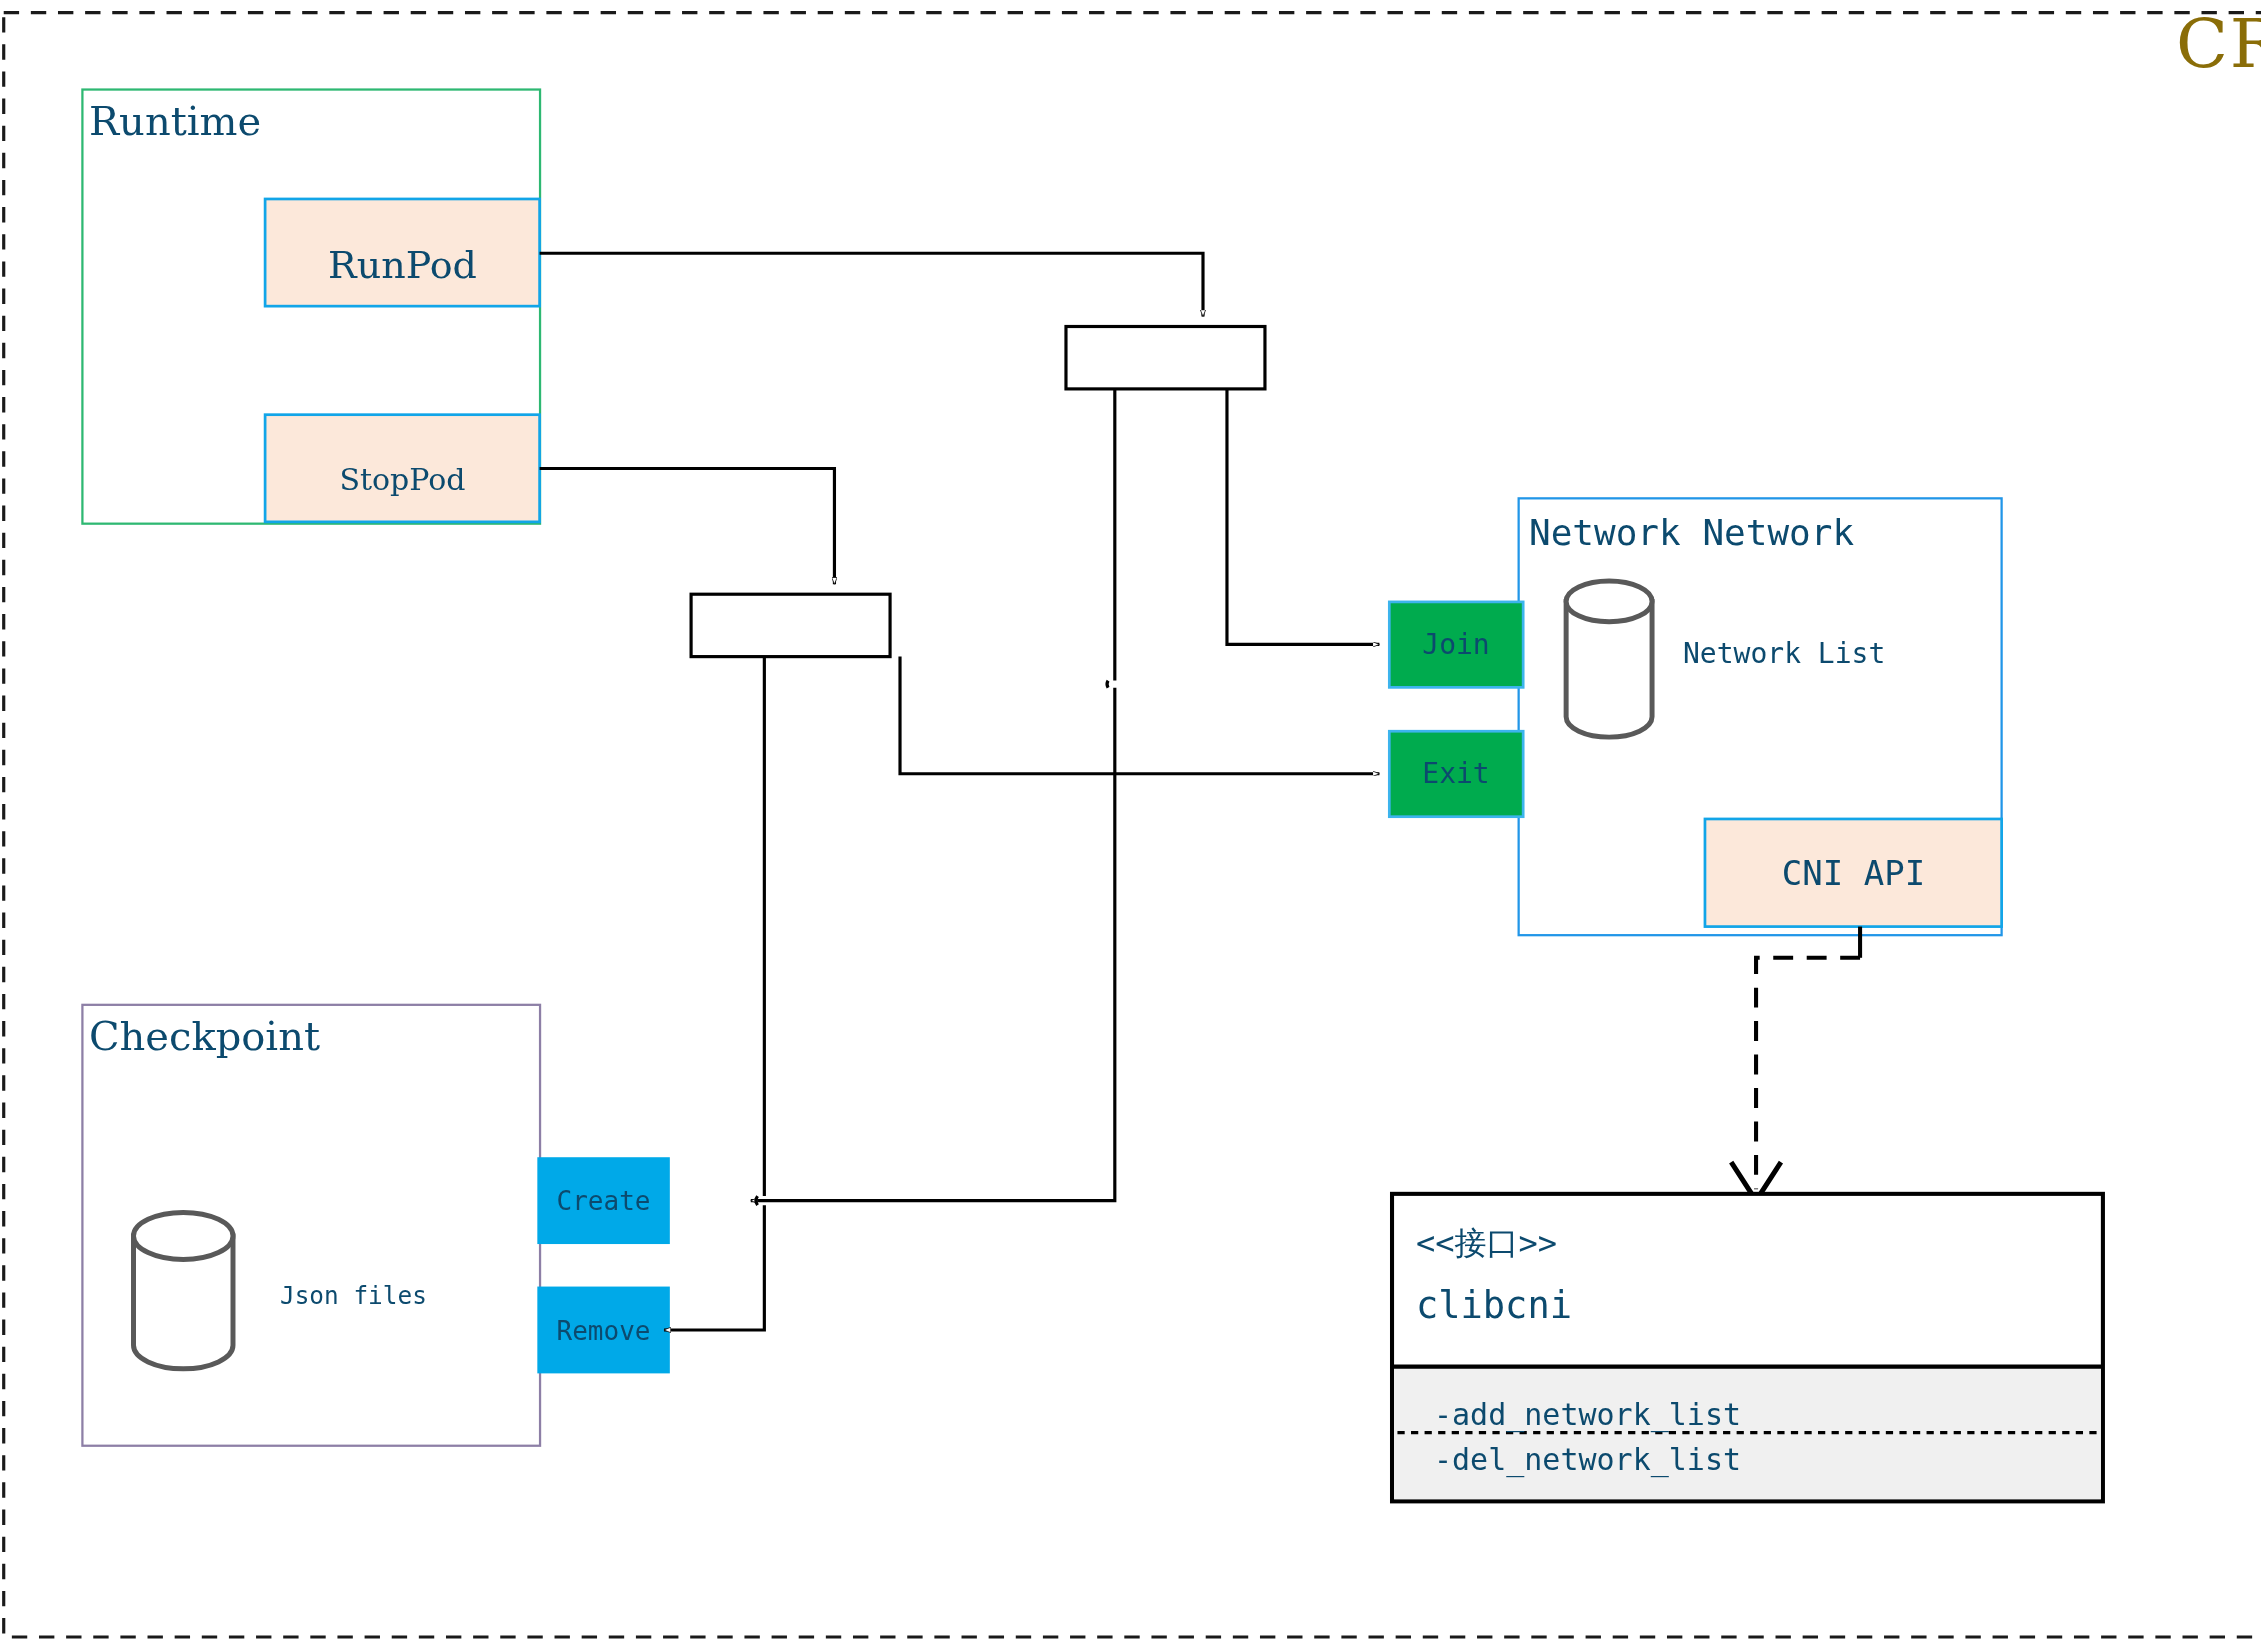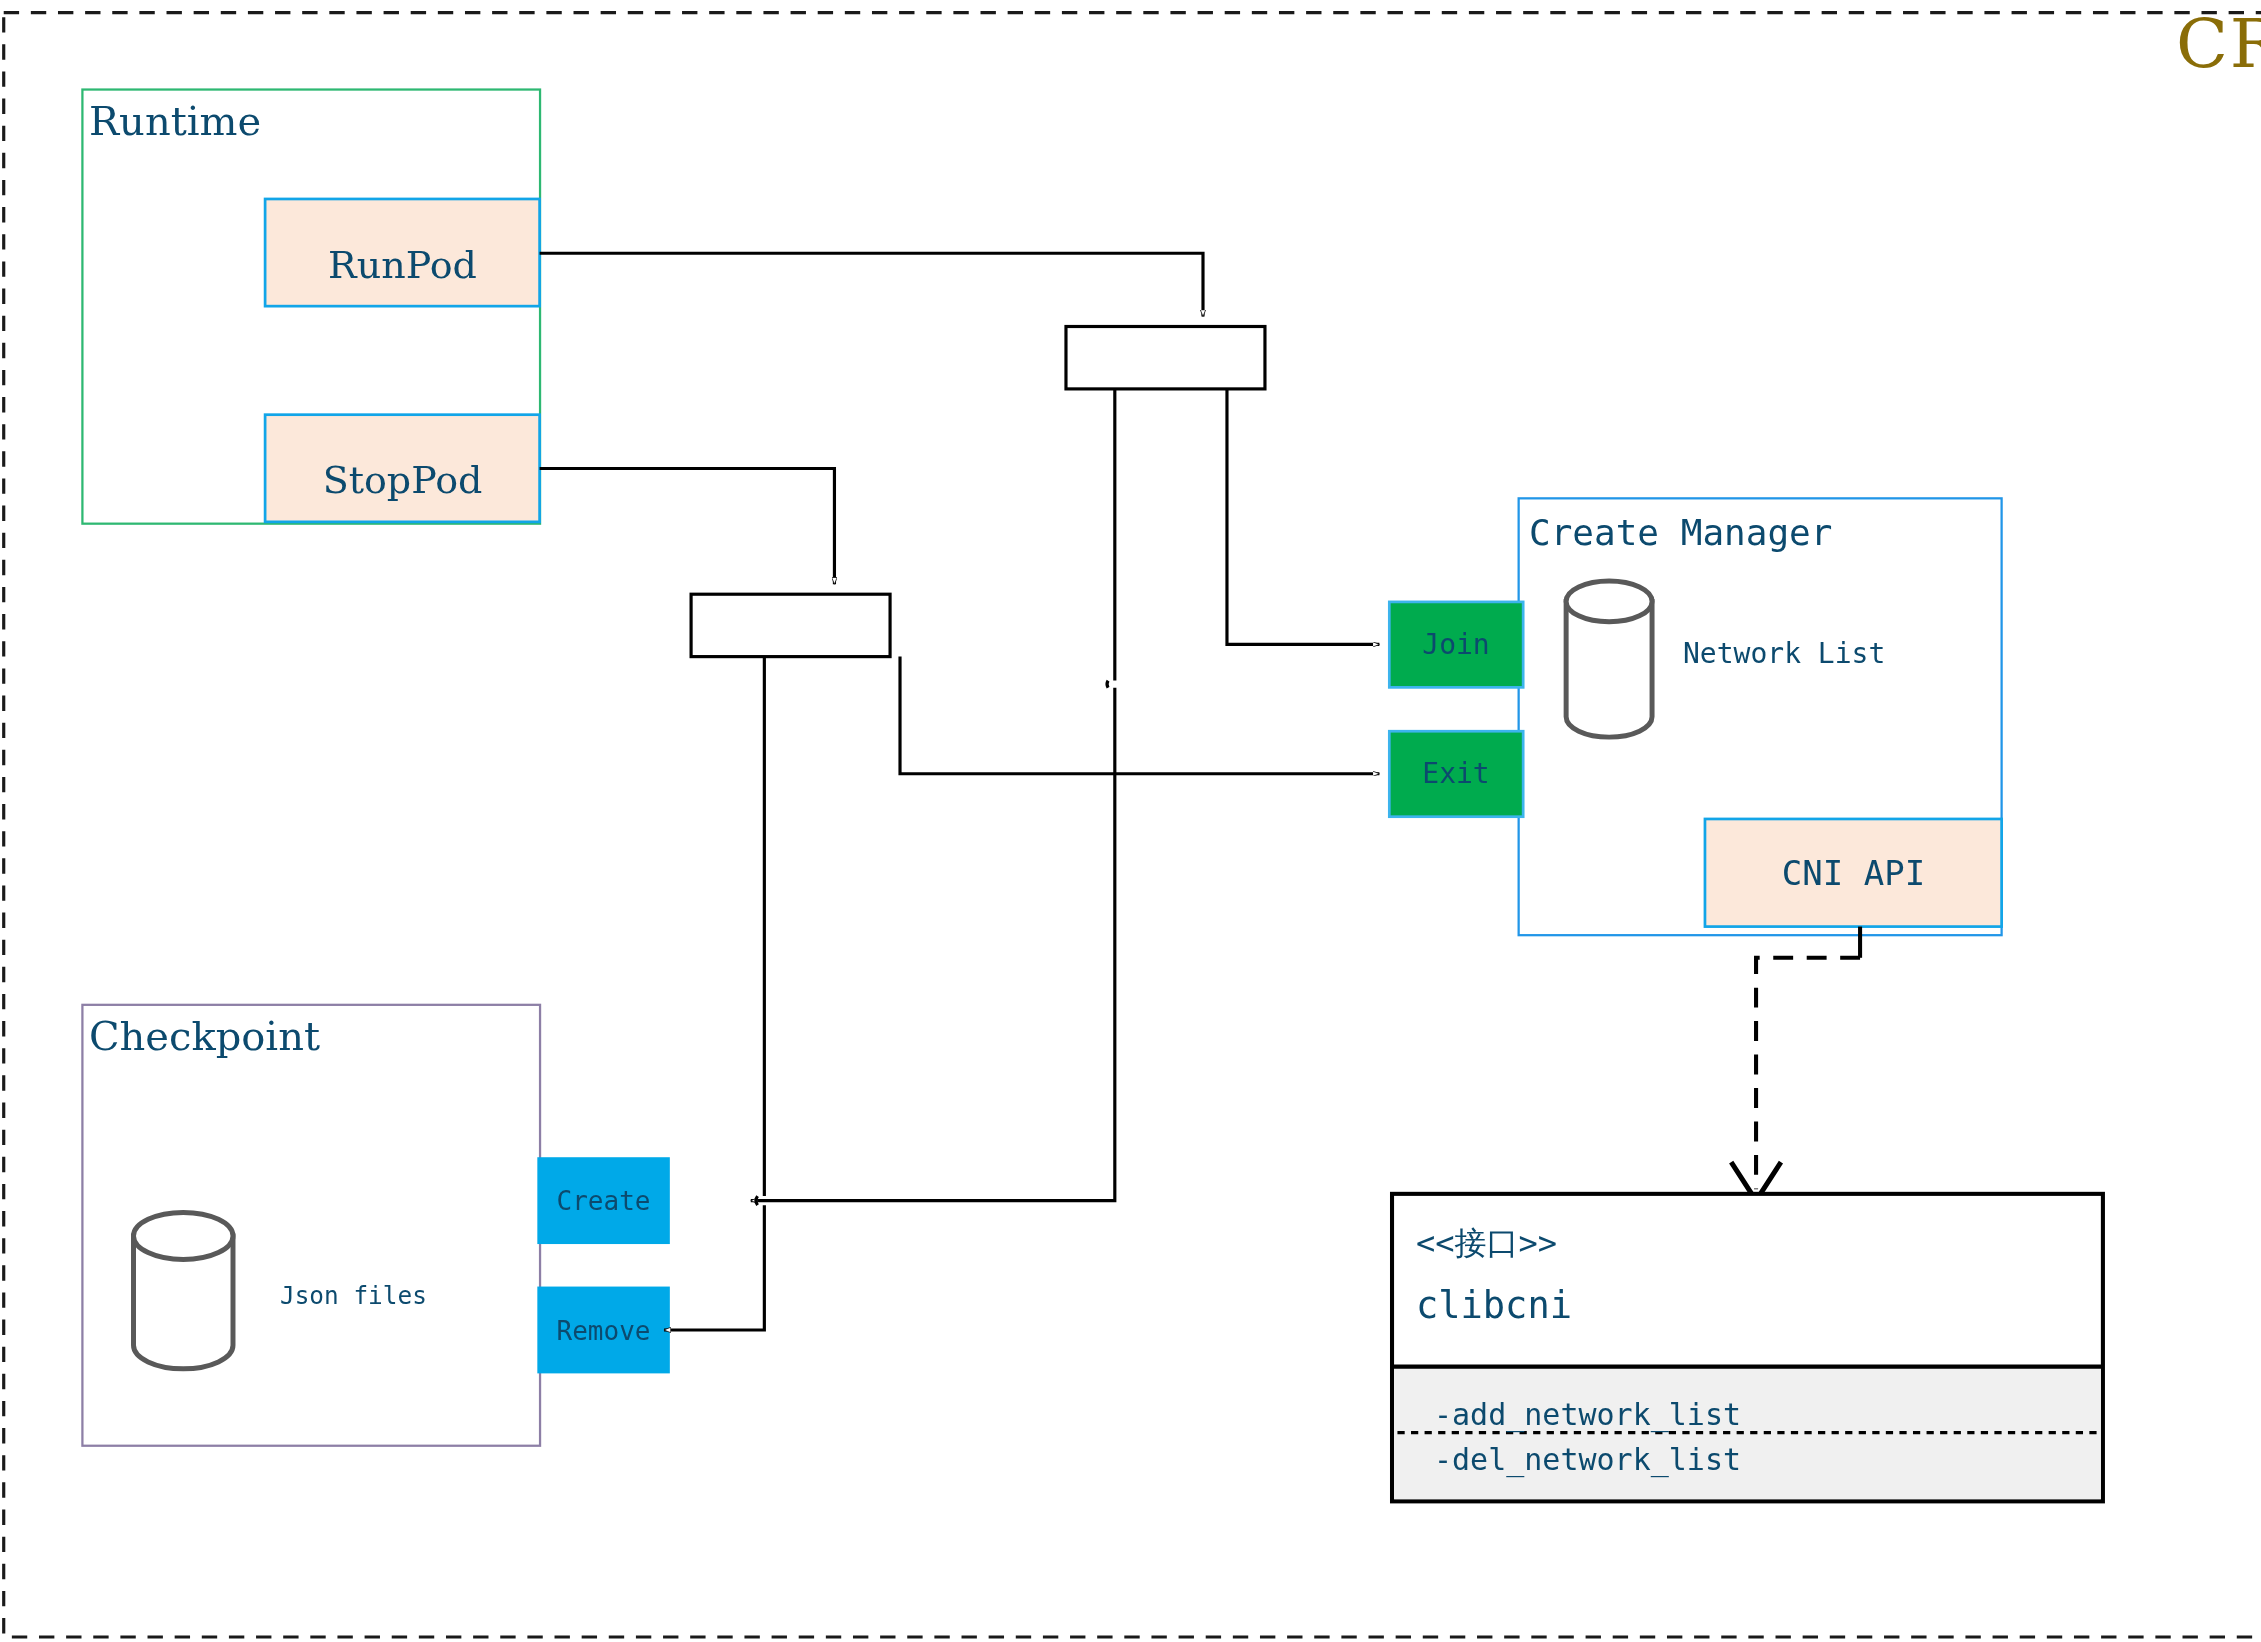--- a/index.html
+++ b/index.html
@@ -80,24 +80,24 @@
     <line x1="3078" y1="3022" x2="4650" y2="3022" stroke="#000" stroke-width="9"></line>
     <line x1="3090" y1="3168" x2="4640" y2="3168" stroke="#000" stroke-width="7" stroke-dasharray="16 14"></line>
   </svg>
 
   <div id="cri-title">CRI</div>
 
   <div class="lbl lft" style="left:89px;top:96px;width:253px;height:50px;font-size:40px;">Runtime</div>
 
   <div class="lbl lft" style="left:89px;top:1011px;width:308px;height:50px;font-size:40px;">Checkpoint</div>
 
-  <div class="lbl lft mono" style="left:1529px;top:507px;width:362px;height:50px;font-size:36px;">Create Manager</div>
+  <div class="lbl lft mono" style="left:1529px;top:507px;width:362px;height:50px;font-size:36px;">Network Network</div>
 
   <div class="lbl ctr" style="left:265px;top:199px;width:275px;height:131px;font-size:38px;">RunPod</div>
-  <div class="lbl ctr" style="left:265px;top:415px;width:275px;height:129px;font-size:38px;">StopPod</div>
+  <div class="lbl ctr" style="left:265px;top:415px;width:275px;height:129px;font-size:30px;">StopPod</div>
 
   <div class="lbl ctr mono" style="left:1389px;top:602px;width:134px;height:85px;font-size:28px;">Join</div>
   <div class="lbl ctr mono" style="left:1389px;top:731px;width:134px;height:85px;font-size:28px;">Exit</div>
 
   <div class="lbl ctr mono" style="left:1705px;top:819px;width:297px;height:108px;font-size:34px;">CNI API</div>
 
   <div class="lbl ctr mono" style="left:537px;top:1157px;width:133px;height:87px;font-size:26px;border-radius:20px;">Create</div>
   <div class="lbl ctr mono" style="left:537px;top:1287px;width:133px;height:87px;font-size:26px;border-radius:14px;">Remove</div>
 
   <div class="lbl lft mono" style="left:1655px;top:633px;width:280px;height:41px;font-size:28px;padding-left:28px;">Network List</div>

